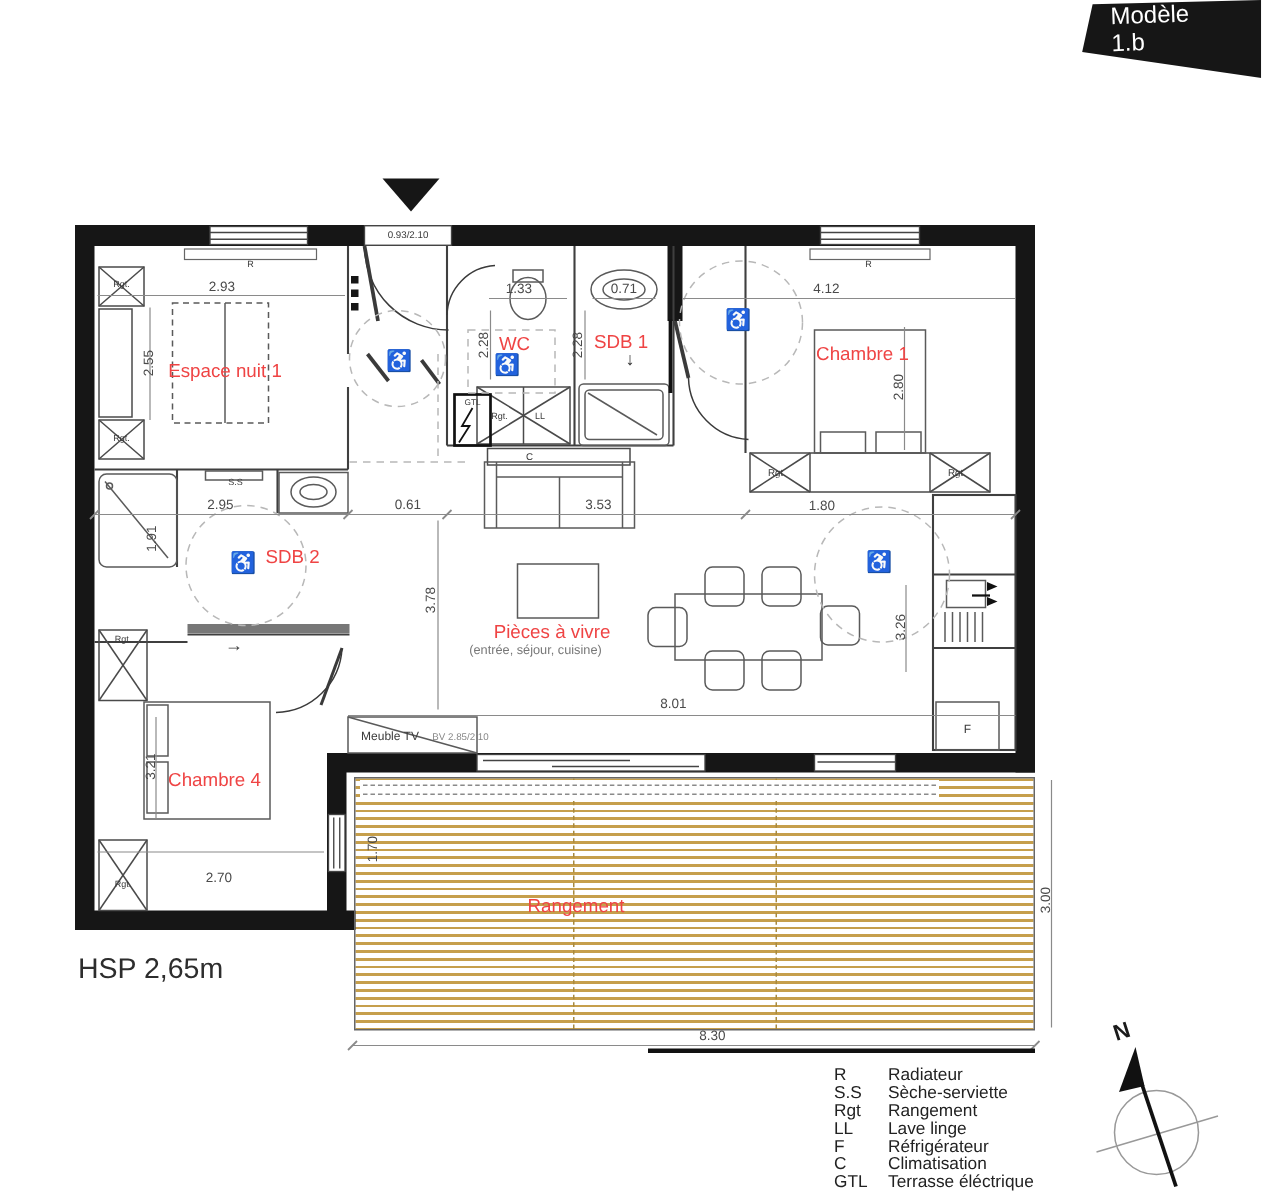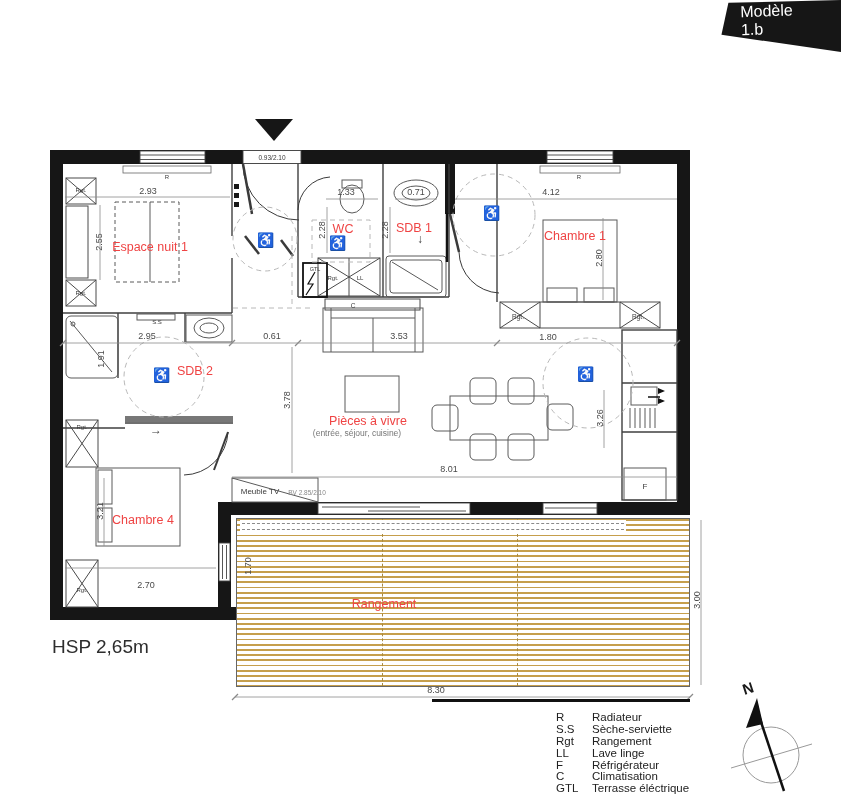--- a/index.html
+++ b/index.html
@@ -266,21 +266,21 @@
   <span class="lbl d" style="left:399px;top:336px">3.53</span>
   <span class="lbl d" style="left:548px;top:337px">1.80</span>
   <span class="lbl d rot" style="left:287px;top:400px">3.78</span>
   <span class="lbl d rot" style="left:101px;top:359px">1.91</span>
   <span class="lbl d rot" style="left:600px;top:418px">3.26</span>
   <span class="lbl d" style="left:449px;top:469px">8.01</span>
   <span class="lbl d rot" style="left:100px;top:511px">3.21</span>
   <span class="lbl d" style="left:146px;top:585px">2.70</span>
   <span class="lbl d rot" style="left:248px;top:566px">1.70</span>
   <span class="lbl d rot" style="left:697px;top:600px">3.00</span>
-  <span class="lbl d" style="left:436px;top:690px">8.30</span>
+  <span class="lbl d" style="left:475px;top:690px">8.30</span>
 
   <span class="lbl r13" style="left:150px;top:247px">Espace nuit 1</span>
   <span class="lbl r13" style="left:343px;top:229px">WC</span>
   <span class="lbl r13" style="left:414px;top:228px">SDB 1</span>
   <span class="lbl r13" style="left:575px;top:236px">Chambre 1</span>
   <span class="lbl r13" style="left:195px;top:371px">SDB 2</span>
   <span class="lbl r13" style="left:368px;top:421px">Pièces à vivre</span>
   <span class="lbl s85" style="left:357px;top:433px">(entrée, séjour, cuisine)</span>
   <span class="lbl r13" style="left:143px;top:520px">Chambre 4</span>
   <span class="lbl r13" style="left:384px;top:604px">Rangement</span>

